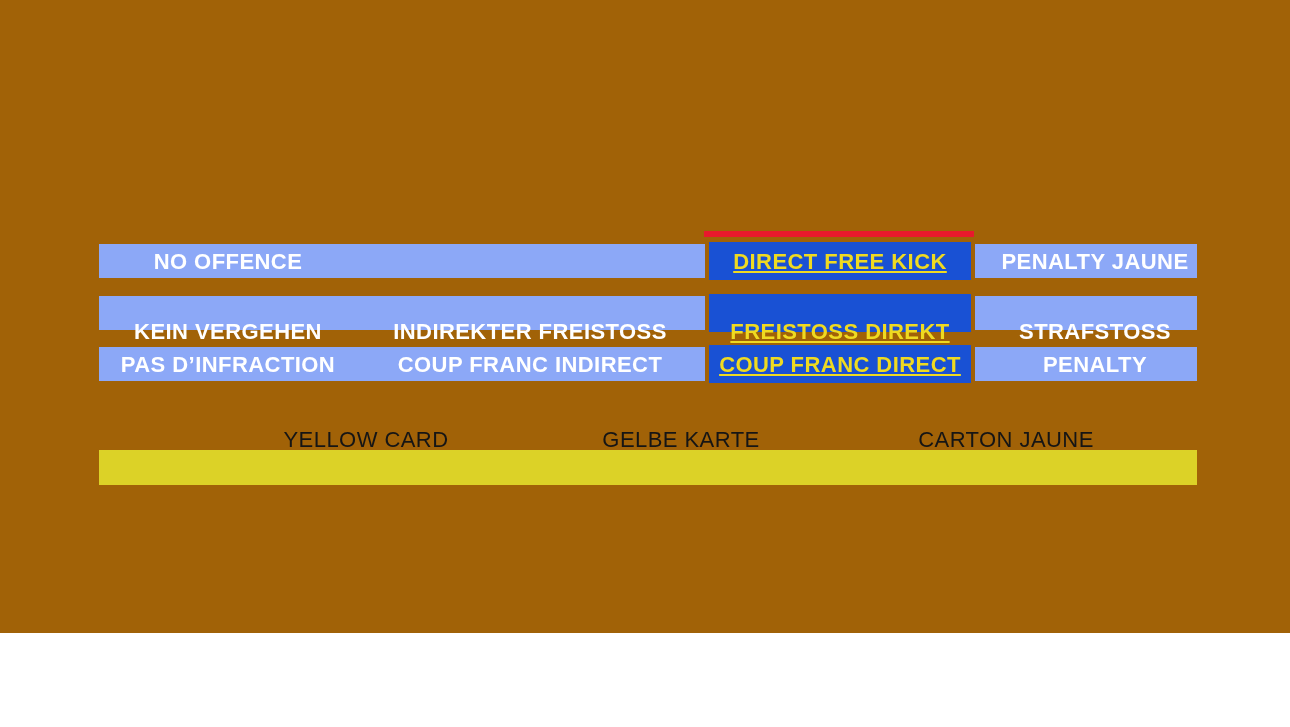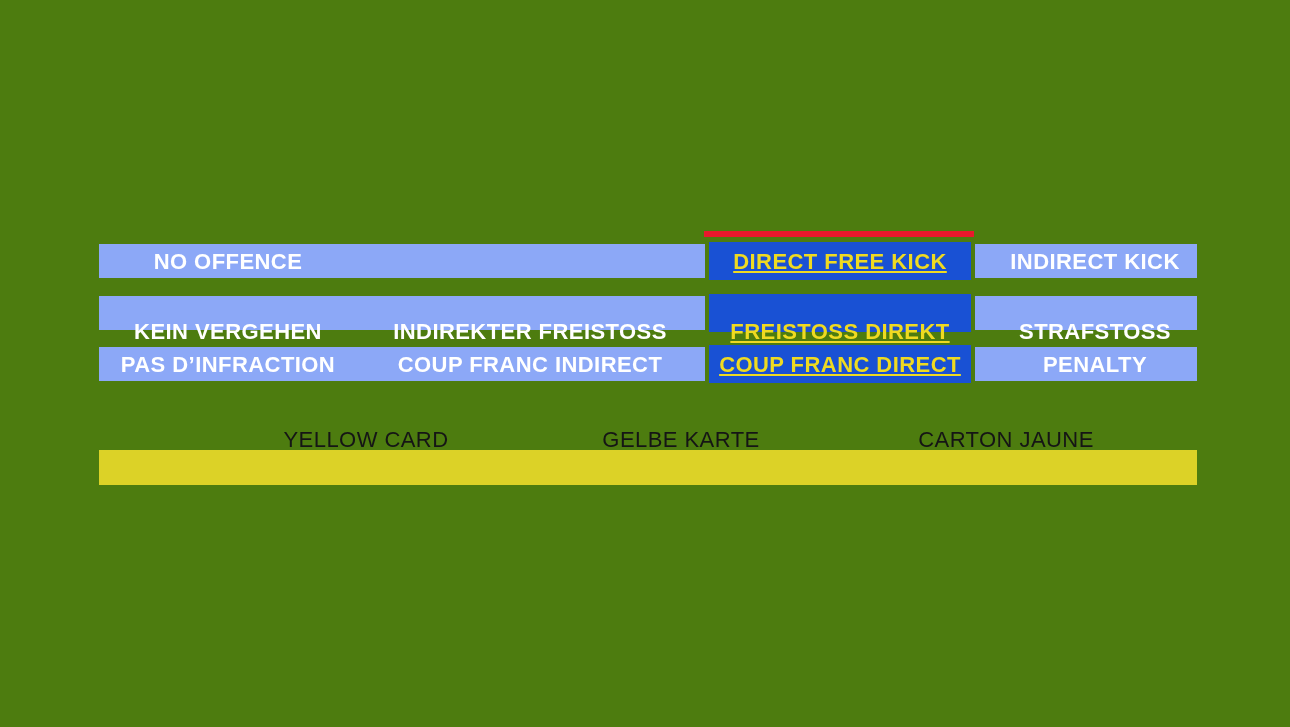--- a/index.html
+++ b/index.html
@@ -1,19 +1,19 @@
 <!DOCTYPE html>
 <html style="--option-bg: #8CA8F7; --option-text: #FFFFFF; --selected-bg: #1951D4; --selected-text: #EFDA21; --indicator: #E8192C; --card-bar-bg: #DCD227; --card-bar-text: #151515;"><head>
 <meta charset="utf-8">
 <style>
   html,body{margin:0;padding:0;background:#ffffff;}
   .stage{
     position:relative;
-    width:1290px;height:727px;
-    background:#4d7c0f;
+    width:1290px;height:633px;
+    background:#a16207;
     font-family:"Liberation Sans", sans-serif;
     overflow:hidden;
   }
   
   .seg{position:absolute;height:34px;background:var(--option-bg,#8CA8F7);}
   .segA{left:99px;width:606px;}
   .segB{left:975px;width:222px;}
   .rowy1{top:244px;}
   .rowy2{top:296px;}
   .rowy3{top:347px;}
@@ -56,21 +56,21 @@
   <div class="seg segA rowy2"></div>
   <div class="seg segB rowy2"></div>
   <div class="sel rowy2"></div>
 
   <div class="seg segA rowy3"></div>
   <div class="seg segB rowy3"></div>
   <div class="sel rowy3"></div>
 
   <span class="lbl c1 ly1">NO OFFENCE</span>
   <span class="lbl c3 ly1 seltext">DIRECT FREE KICK</span>
-  <span class="lbl c4 ly1">INDIRECT KICK</span>
+  <span class="lbl c4 ly1">PENALTY JAUNE</span>
 
   <span class="lbl c1 ly2">KEIN VERGEHEN</span>
   <span class="lbl c2 ly2">INDIREKTER FREISTOSS</span>
   <span class="lbl c3 ly2 seltext">FREISTOSS DIREKT</span>
   <span class="lbl c4 ly2">STRAFSTOSS</span>
 
   <span class="lbl c1 ly3">PAS D’INFRACTION</span>
   <span class="lbl c2 ly3">COUP FRANC INDIRECT</span>
   <span class="lbl c3 ly3 seltext">COUP FRANC DIRECT</span>
   <span class="lbl c4 ly3">PENALTY</span>

